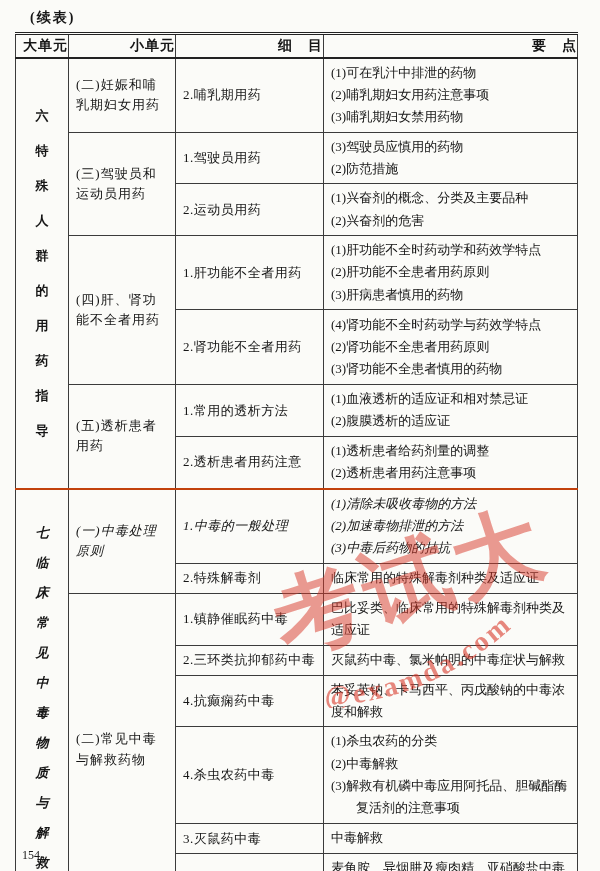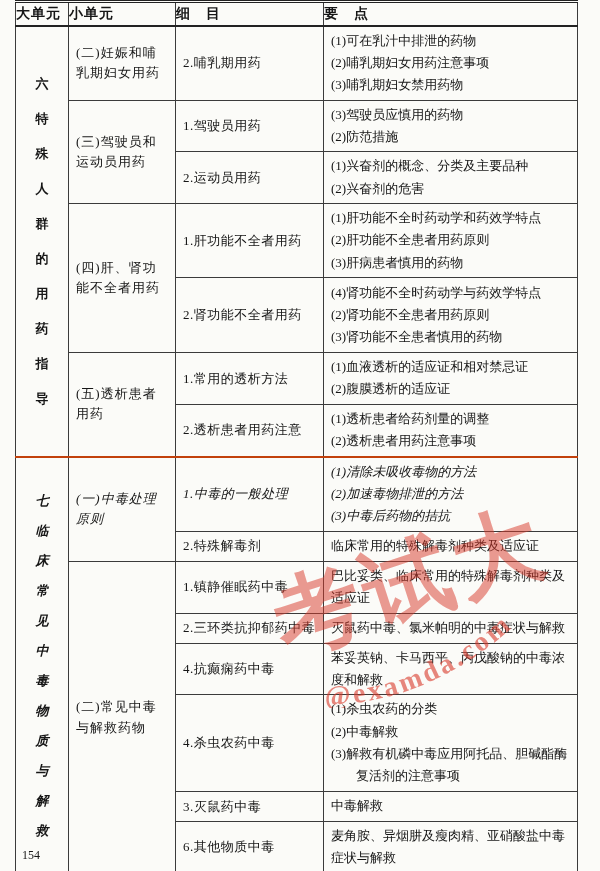--- a/index.html
+++ b/index.html
@@ -25,21 +25,21 @@
   }
   table.syllabus td {
     border:1px solid #3b3b3b;
     font-size:13px;
     vertical-align:middle;
     overflow:hidden;
   }
   tr.hdr td {
     border-top:3px double #222;
     border-bottom:2px solid #222;
-    text-align:left;
+    text-align:right;
     font-weight:bold;
     font-size:14px;
     height:24px;
     letter-spacing:1px;
   }
   tr.sec td { border-top:2px solid #c2410c;font-style:italic; }
   tr.last td { border-bottom:3px solid #222; }
   td.major {
     text-align:center;
     font-weight:bold;
@@ -77,20 +77,21 @@
     left:258px; top:468px;
     pointer-events:none;
   }
   .wm text { font-family:"Liberation Serif","DejaVu Serif",serif; font-weight:bold; }
 </style>
 </head>
 <body>
 
 <div class="page">
 
+  <div class="continued">(续表)</div>
 
   <table class="syllabus">
     <colgroup>
       <col style="width:53px">
         <col style="width:107px">
         <col style="width:148px">
         <col style="width:254px">
     </colgroup>
 
     <tbody>

